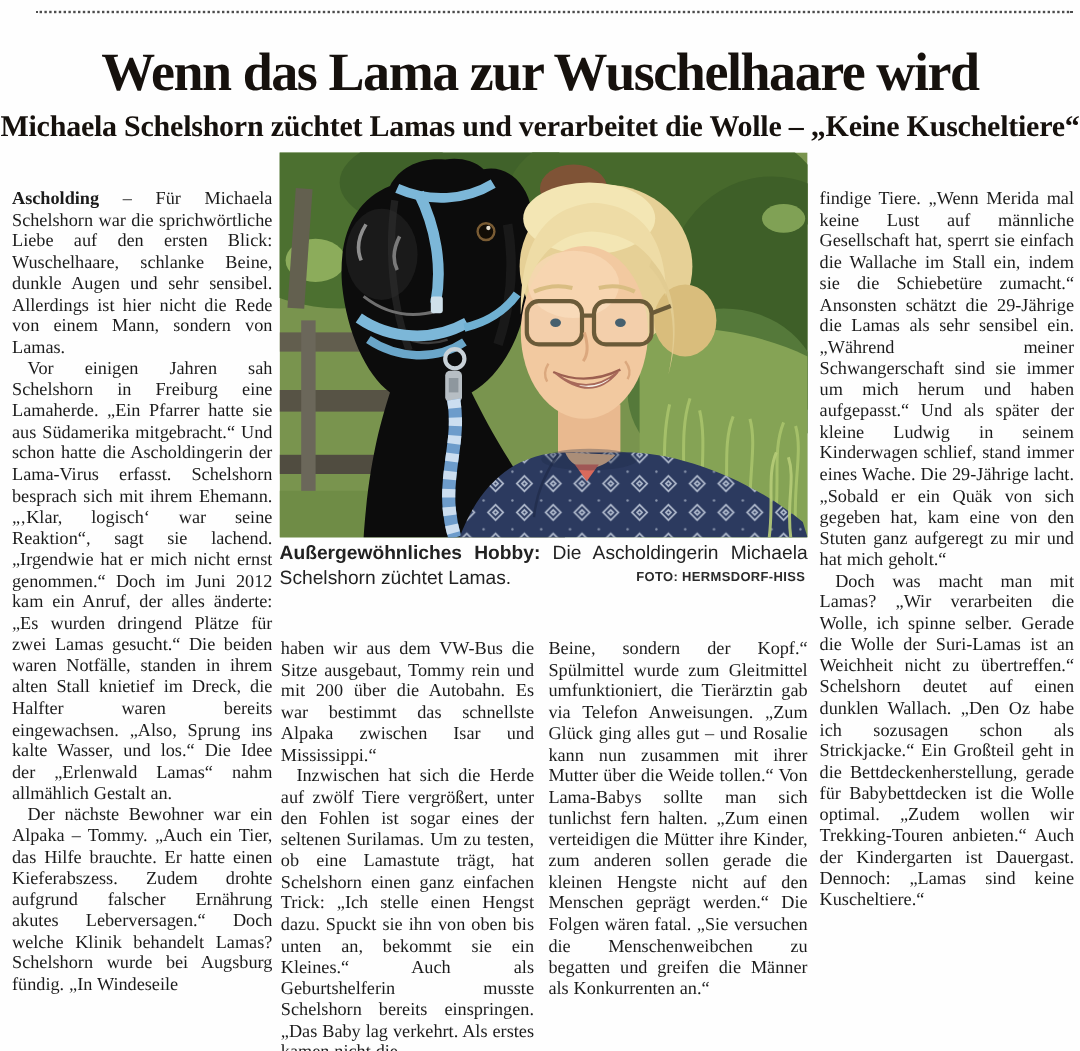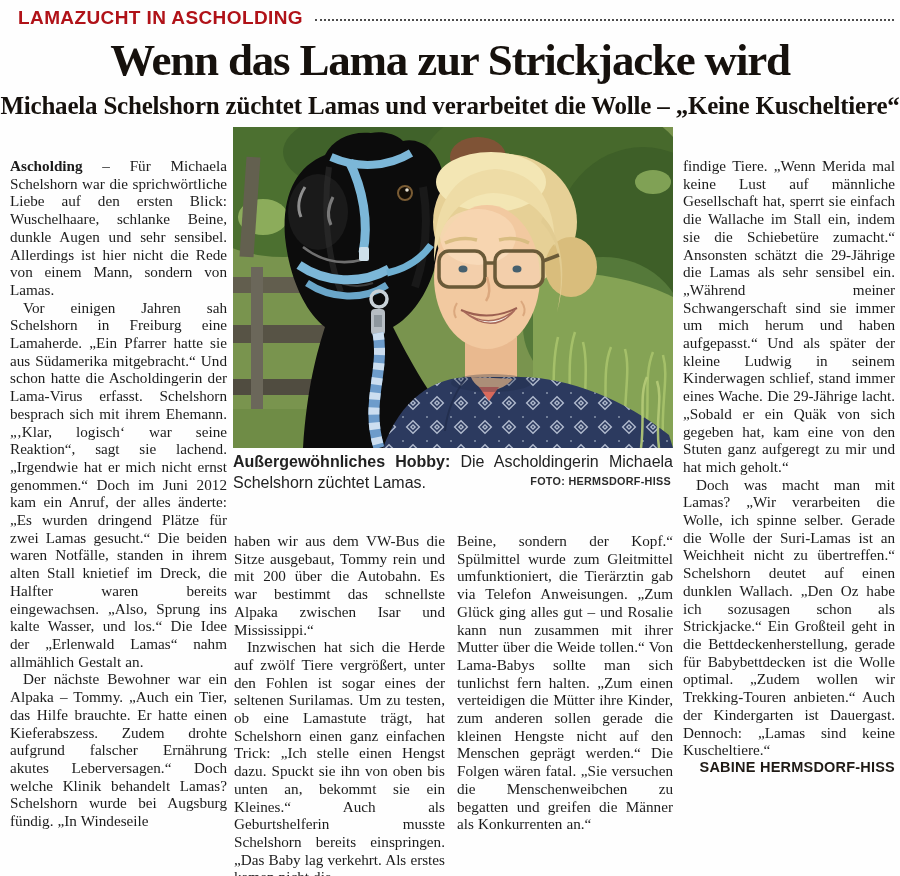--- a/index.html
+++ b/index.html
@@ -55,25 +55,24 @@
     position:absolute; right:2px; bottom:2px;
     font-size:10.8px; font-weight:bold; letter-spacing:0.3px; color:#2b2b2b;
   }
 </style>
 </head>
 <body>
 
 <div class="page">
 
   <header class="kicker-row">
-    <span class="kicker">LAMAZUCHT IN ASCHOLDING</span>
     <span class="kicker-dots"></span>
   </header>
 
-  <h1 class="headline">Wenn das Lama zur Strickjacke wird</h1>
+  <h1 class="headline">Wenn das Lama zur Wuschelhaare wird</h1>
   <h2 class="subheadline">Michaela Schelshorn züchtet Lamas und verarbeitet die Wolle – „Keine Kuscheltiere“</h2>
 
   <section class="col col1">
     <p class="first"><span class="lead">Ascholding</span><span> – Für Michaela Schelshorn war die sprichwörtliche Liebe auf den ersten Blick: Wuschelhaare, schlanke Beine, dunkle Augen und sehr sensibel. Allerdings ist hier nicht die Rede von einem Mann, sondern von Lamas.</span></p>
     <p>Vor einigen Jahren sah Schelshorn in Freiburg eine Lamaherde. „Ein Pfarrer hatte sie aus Südamerika mitgebracht.“ Und schon hatte die Ascholdingerin der Lama-Virus erfasst. Schelshorn besprach sich mit ihrem Ehemann. „‚Klar, logisch‘ war seine Reaktion“, sagt sie lachend. „Irgendwie hat er mich nicht ernst genommen.“ Doch im Juni 2012 kam ein Anruf, der alles änderte: „Es wurden dringend Plätze für zwei Lamas gesucht.“ Die beiden waren Notfälle, standen in ihrem alten Stall knietief im Dreck, die Halfter waren bereits eingewachsen. „Also, Sprung ins kalte Wasser, und los.“ Die Idee der „Erlenwald Lamas“ nahm allmählich Gestalt an.</p>
     <p>Der nächste Bewohner war ein Alpaka – Tommy. „Auch ein Tier, das Hilfe brauchte. Er hatte einen Kieferabszess. Zudem drohte aufgrund falscher Ernährung akutes Leberversagen.“ Doch welche Klinik behandelt Lamas? Schelshorn wurde bei Augsburg fündig. „In Windeseile</p>
   </section>
 
   <figure class="photo">
     <svg width="440" height="321" viewBox="0 0 440 321" xmlns="http://www.w3.org/2000/svg" role="img">
@@ -195,16 +194,15 @@
     <p>Inzwischen hat sich die Herde auf zwölf Tiere vergrößert, unter den Fohlen ist sogar eines der seltenen Surilamas. Um zu testen, ob eine Lamastute trägt, hat Schelshorn einen ganz einfachen Trick: „Ich stelle einen Hengst dazu. Spuckt sie ihn von oben bis unten an, bekommt sie ein Kleines.“ Auch als Geburtshelferin musste Schelshorn bereits einspringen. „Das Baby lag verkehrt. Als erstes kamen nicht die</p>
   </section>
 
   <section class="col col3">
     <p class="first">Beine, sondern der Kopf.“ Spülmittel wurde zum Gleitmittel umfunktioniert, die Tierärztin gab via Telefon Anweisungen. „Zum Glück ging alles gut – und Rosalie kann nun zusammen mit ihrer Mutter über die Weide tollen.“ Von Lama-Babys sollte man sich tunlichst fern halten. „Zum einen verteidigen die Mütter ihre Kinder, zum anderen sollen gerade die kleinen Hengste nicht auf den Menschen geprägt werden.“ Die Folgen wären fatal. „Sie versuchen die Menschenweibchen zu begatten und greifen die Männer als Konkurrenten an.“</p>
   </section>
 
   <section class="col col4">
     <p class="first">findige Tiere. „Wenn Merida mal keine Lust auf männliche Gesellschaft hat, sperrt sie einfach die Wallache im Stall ein, indem sie die Schiebetüre zumacht.“ Ansonsten schätzt die 29-Jährige die Lamas als sehr sensibel ein. „Während meiner Schwangerschaft sind sie immer um mich herum und haben aufgepasst.“ Und als später der kleine Ludwig in seinem Kinderwagen schlief, stand immer eines Wache. Die 29-Jährige lacht. „Sobald er ein Quäk von sich gegeben hat, kam eine von den Stuten ganz aufgeregt zu mir und hat mich geholt.“</p>
     <p>Doch was macht man mit Lamas? „Wir verarbeiten die Wolle, ich spinne selber. Gerade die Wolle der Suri-Lamas ist an Weichheit nicht zu übertreffen.“ Schelshorn deutet auf einen dunklen Wallach. „Den Oz habe ich sozusagen schon als Strickjacke.“ Ein Großteil geht in die Bettdeckenherstellung, gerade für Babybettdecken ist die Wolle optimal. „Zudem wollen wir Trekking-Touren anbieten.“ Auch der Kindergarten ist Dauergast. Dennoch: „Lamas sind keine Kuscheltiere.“</p>
-    <p class="byline">SABINE HERMSDORF-HISS</p>
   </section>
 
 </div>
 
 </body></html>

